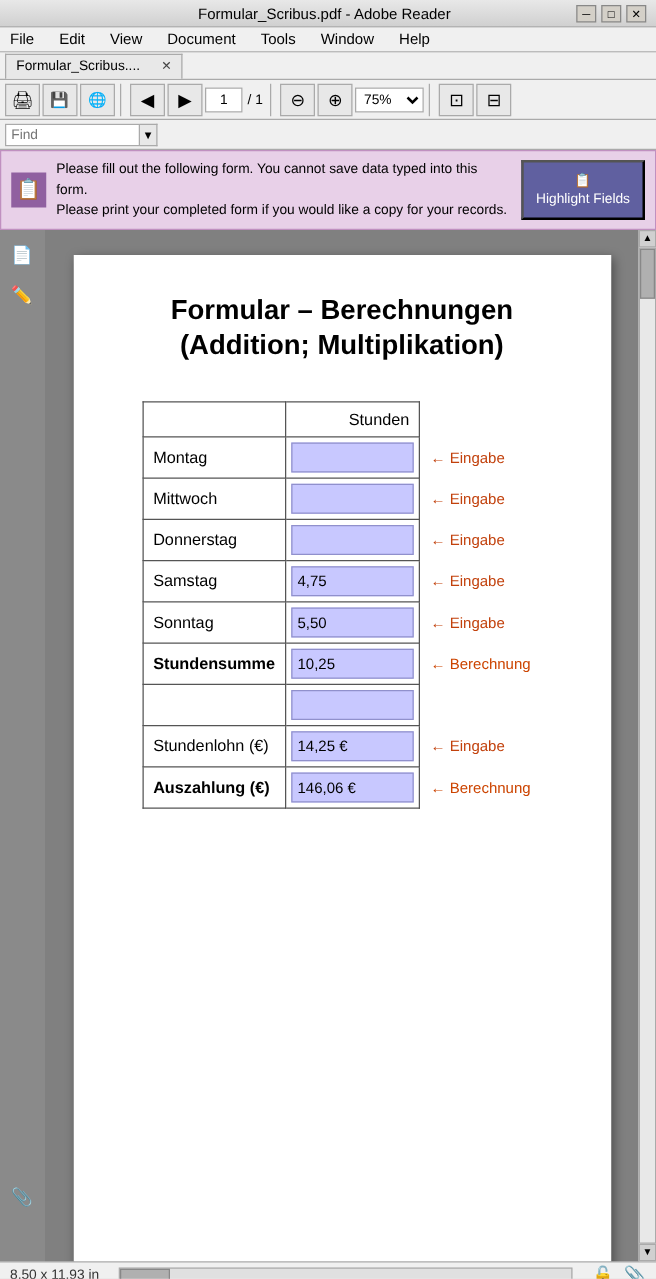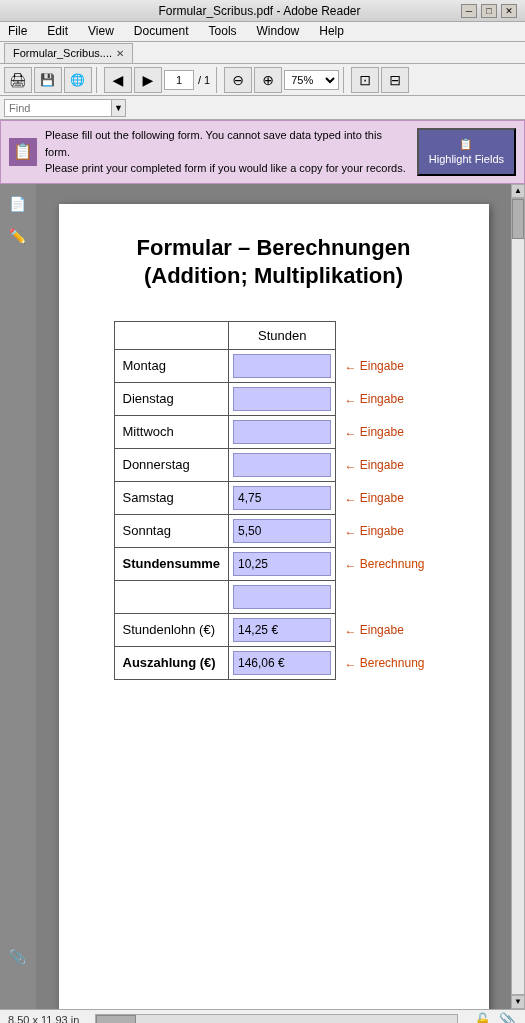--- a/index.html
+++ b/index.html
@@ -41,21 +41,21 @@
       border-bottom: 1px solid #aaa;
     }
     .tab {
       background: #e8e8e8;
       border: 1px solid #aaa;
       border-bottom: none;
       padding: 2px 8px;
       font-size: 11px;
       display: flex;
       align-items: center;
-      gap: 4px;
+      gap: 17px;
       cursor: pointer;
       height: 20px;
     }
     .tab-close { font-size: 10px; cursor: pointer; color: #444; }
 
     
     .toolbar {
       background: #f0f0f0;
       height: 32px;
       display: flex;
@@ -225,21 +225,21 @@
       border-collapse: collapse;
       width: 320px;
       margin: 0 auto;
     }
     .form-table th, .form-table td {
       border: 1px solid #555;
       padding: 6px 8px;
       font-size: 13px;
     }
     .form-table th {
-      text-align: center;
+      text-align: right;
       font-weight: normal;
       background: #fff;
     }
     .form-table td:first-child {
       width: 110px;
     }
     .form-table td.field-cell {
       width: 130px;
       padding: 4px;
     }
@@ -394,25 +394,20 @@
             <th style="border:none;background:transparent;"></th>
           </tr>
         </thead>
         <tbody id="form-table-body">
         <tr>
               <td>Montag</td>
               <td class="field-cell"><input type="text" class="input-field" style=""></td>
               <td class="arrow-cell">← Eingabe</td>
             </tr>
             <tr>
-              <td>Dienstag</td>
-              <td class="field-cell"><input type="text" class="input-field" style=""></td>
-              <td class="arrow-cell">← Eingabe</td>
-            </tr>
-            <tr>
               <td>Mittwoch</td>
               <td class="field-cell"><input type="text" class="input-field" style=""></td>
               <td class="arrow-cell">← Eingabe</td>
             </tr>
             <tr>
               <td>Donnerstag</td>
               <td class="field-cell"><input type="text" class="input-field" style=""></td>
               <td class="arrow-cell">← Eingabe</td>
             </tr>
             <tr>

